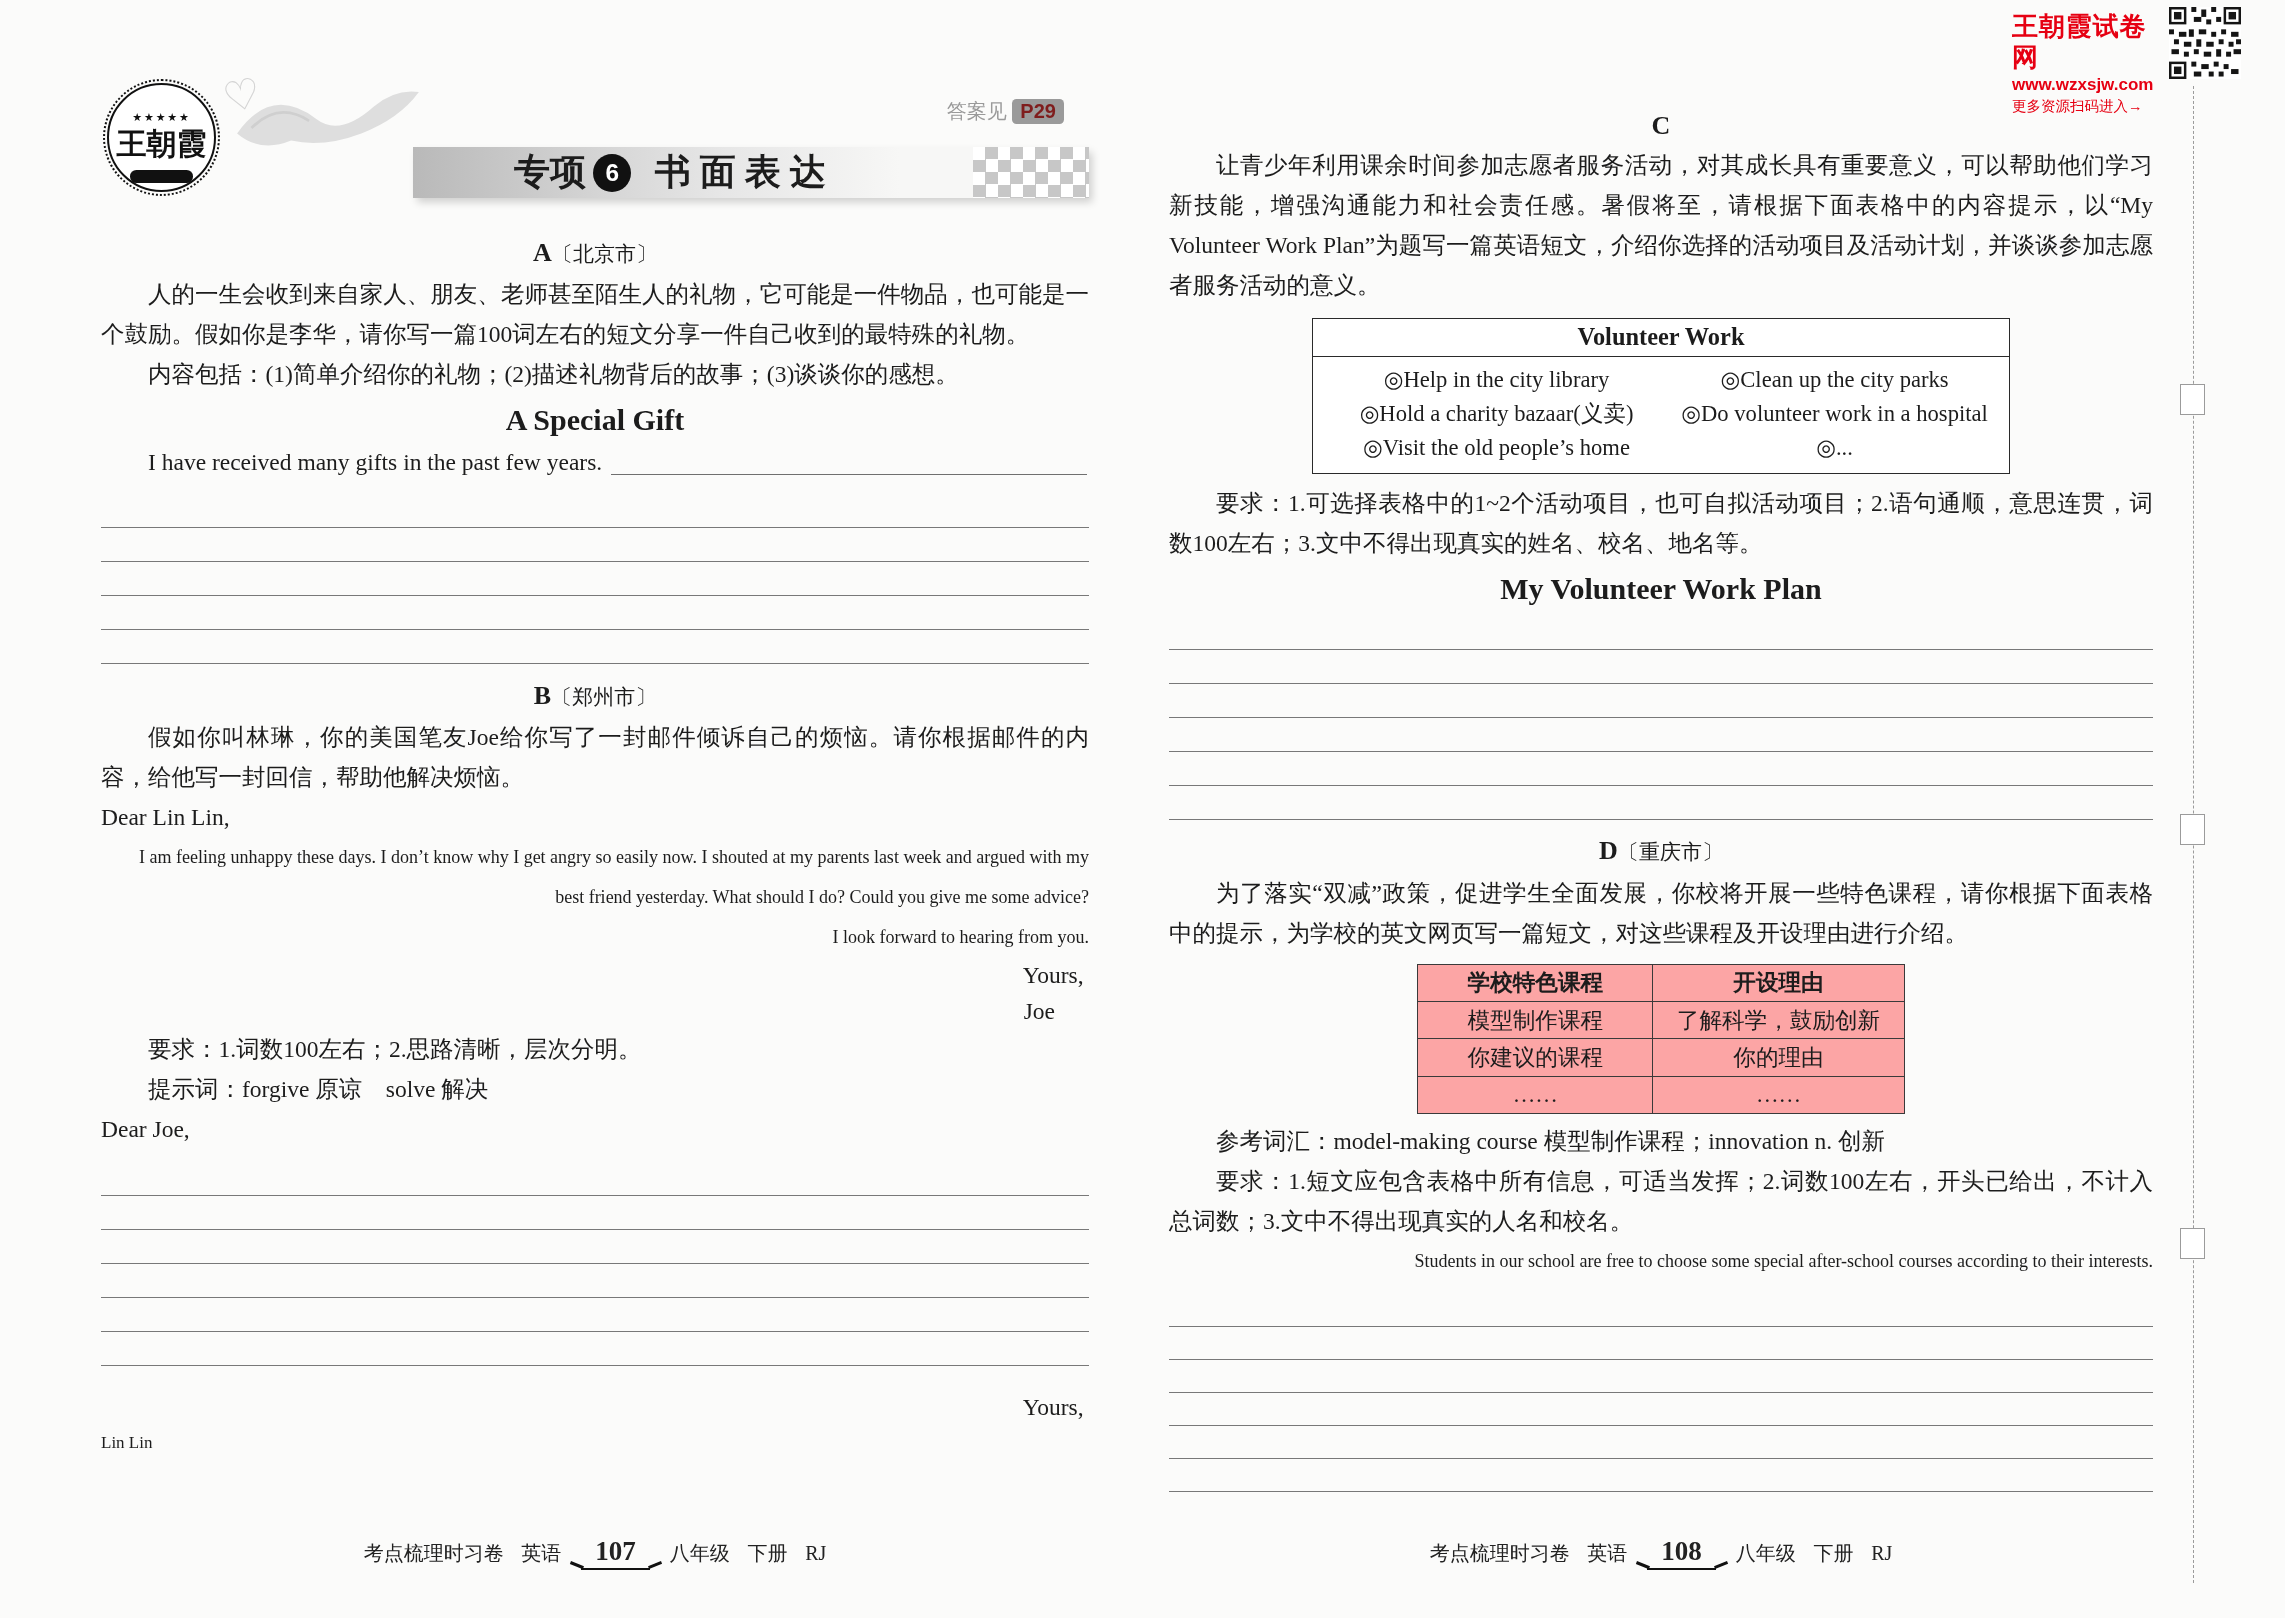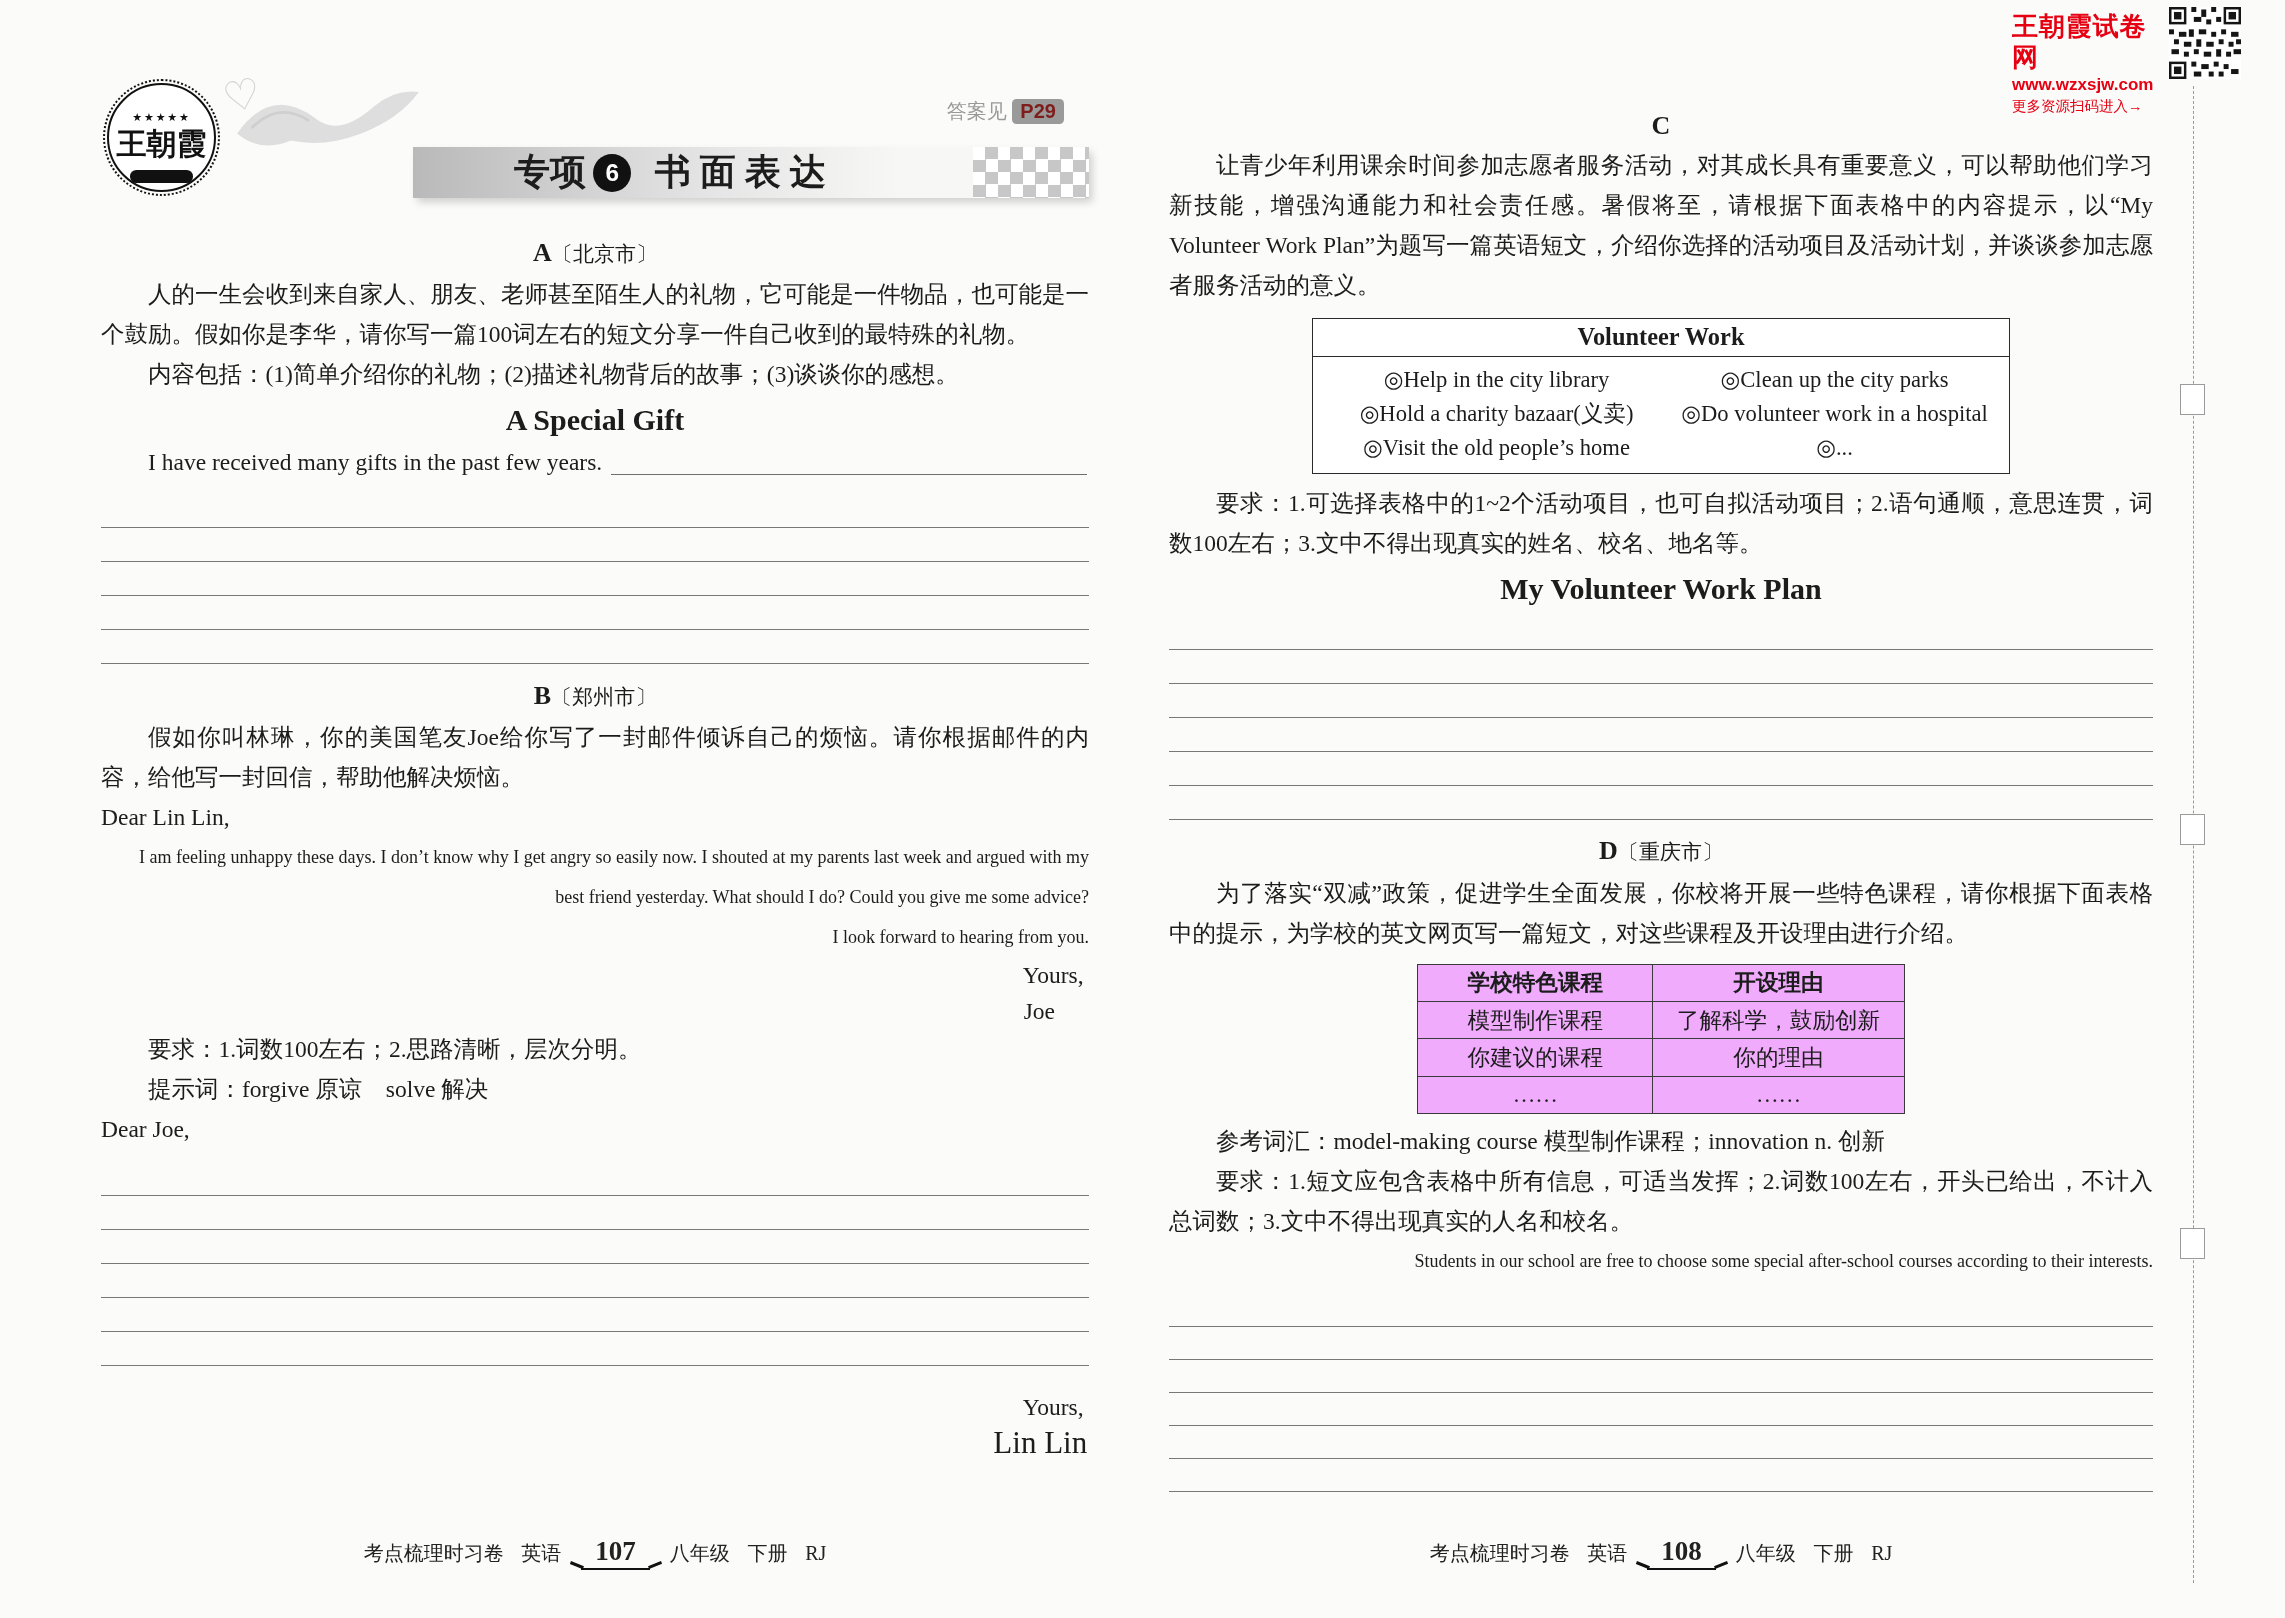--- a/index.html
+++ b/index.html
@@ -76,32 +76,32 @@
   .rules-a .rule { height:34px; }
   .rules-b .rule { height:34px; }
   .rules-c .rule { height:34px; }
   .rules-d .rule { height:33px; }
 
   .letter-line { font-size:18px; line-height:40px;text-align:right; }
   .indent { text-indent:2em; }
   .salutation { font-size:23.5px; line-height:40px; }
   .close-yours { text-align:right; font-size:23.5px; line-height:36px; padding-right:5.4px; }
   .close-name  { text-align:right; font-size:23.5px; line-height:36px; padding-right:34px; }
-  .close-name2 { text-align:right; font-size:31px; line-height:36px; padding-right:1.8px; }
+  .close-name2 { text-align:left; font-size:17px; line-height:36px; padding-right:1.8px; }
 
   
   .vtable { width:698px; margin:12.7px auto 0; border:1.8px solid #2a2a2a; font-size:22.6px; background:#fff; }
   .vtable-title { text-align:center; font-weight:bold; font-size:24.4px; padding:4.5px 0;
                   border-bottom:1.8px solid #2a2a2a; }
   .vtable-body { display:flex; padding:6.3px 5.4px 8.1px 14.5px; }
   .vtable-col { flex:1; }
   .vt-item { line-height:34px; white-space:nowrap;text-align:center; }
 
   
-  .dtable { border-collapse:collapse; margin:11px auto 0; font-size:22.6px; background:#f0abfc; }
+  .dtable { border-collapse:collapse; margin:11px auto 0; font-size:22.6px; background:#fca5a5; }
   .dtable th, .dtable td { border:1.8px solid #3a3a3a; text-align:center; line-height:31px; padding:2.7px 23.5px; }
   .dtable th { font-weight:bold; font-family:"Liberation Sans","DejaVu Sans",sans-serif; font-size:22.6px; }
   .dtable td { min-width:235px; }
 
   
   .footer { position:absolute; top:1538px; text-align:center; font-size:20px; color:#222; }
   #footer-left  { left:101px;  width:988px; }
   #footer-right { left:1169px; width:984px; }
   .f-gap { margin-left:12.7px; }
   .pagenum { display:inline-block; font-size:27px; font-weight:bold; padding:0 14.5px 2.7px;

